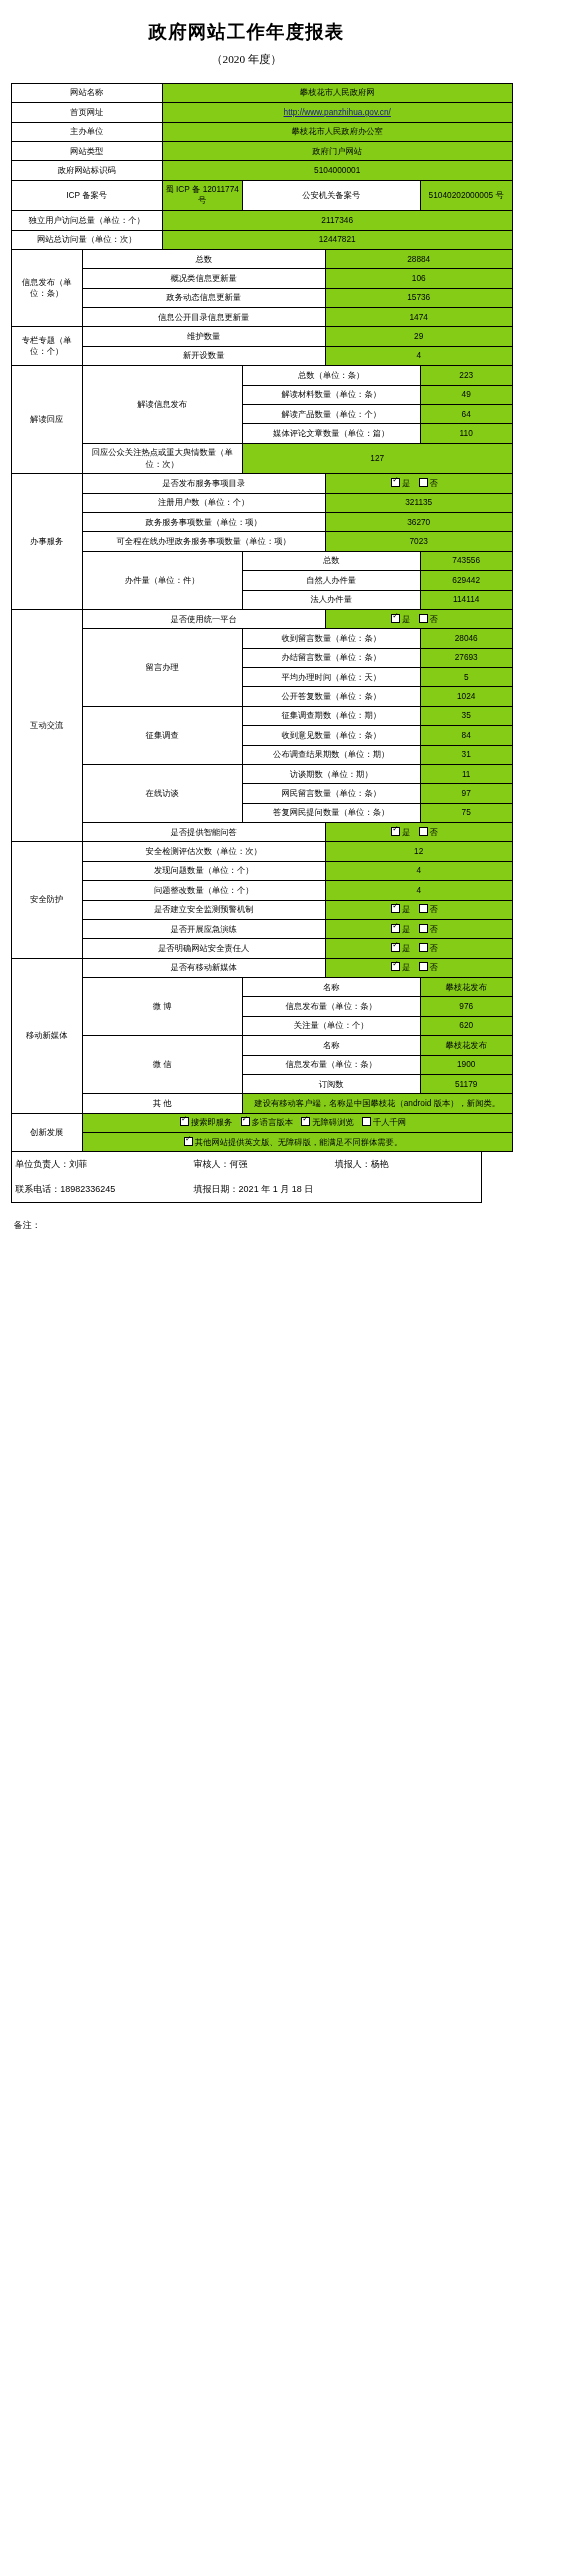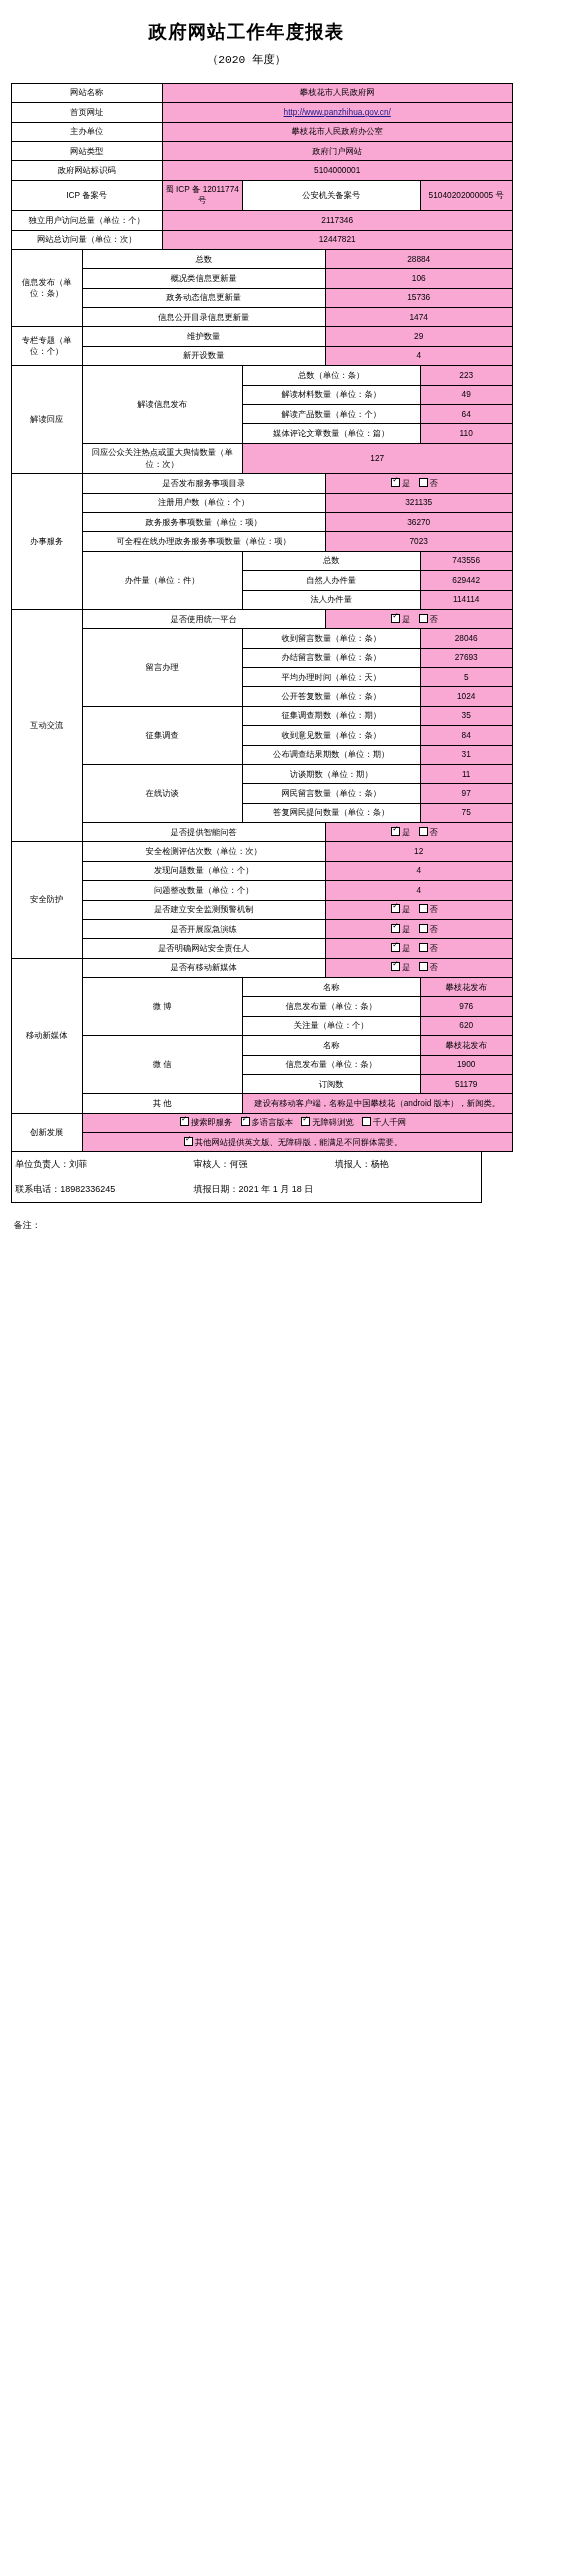--- a/index.html
+++ b/index.html
@@ -18,42 +18,42 @@
     font-size:18.4px;
     font-weight:bold;
     letter-spacing:1.2px;
     margin:6px 0 8.3px 0;
     font-family:"Liberation Serif","DejaVu Serif",serif;
   }
   .subtitle{
     text-align:center;
     font-size:11.3px;
     margin:0 0 15.5px 0;
-    font-family:Liberation Mono, monospace;
+    font-family:Liberation Serif, serif;
   }
   .filler{
     font-size:9px;
     margin:0 0 4.8px 3.6px;
   }
   table.main{
     border-collapse:collapse;
     width:100%;
     table-layout:fixed;
   }
   table.main td{
     border:0.6px solid #000;
     text-align:center;
     vertical-align:middle;
     font-size:8.3px;
     padding:3.6px 2.4px;
     line-height:1.35;
     word-break:break-all;
   }
   td.lbl{background:#ffffff;}
-  td.val{background:#f9a8d4;}
+  td.val{background:#84cc16;}
   .link{color:#1a1a8c;text-decoration:underline;margin-left:43px;}
   .cb{
     display:inline-block;
     width:7.1px;height:7.1px;
     border:0.6px solid #000;
     position:relative;
     margin-right:1.8px;
     vertical-align:-1.2px;
     background:#fff;
   }

